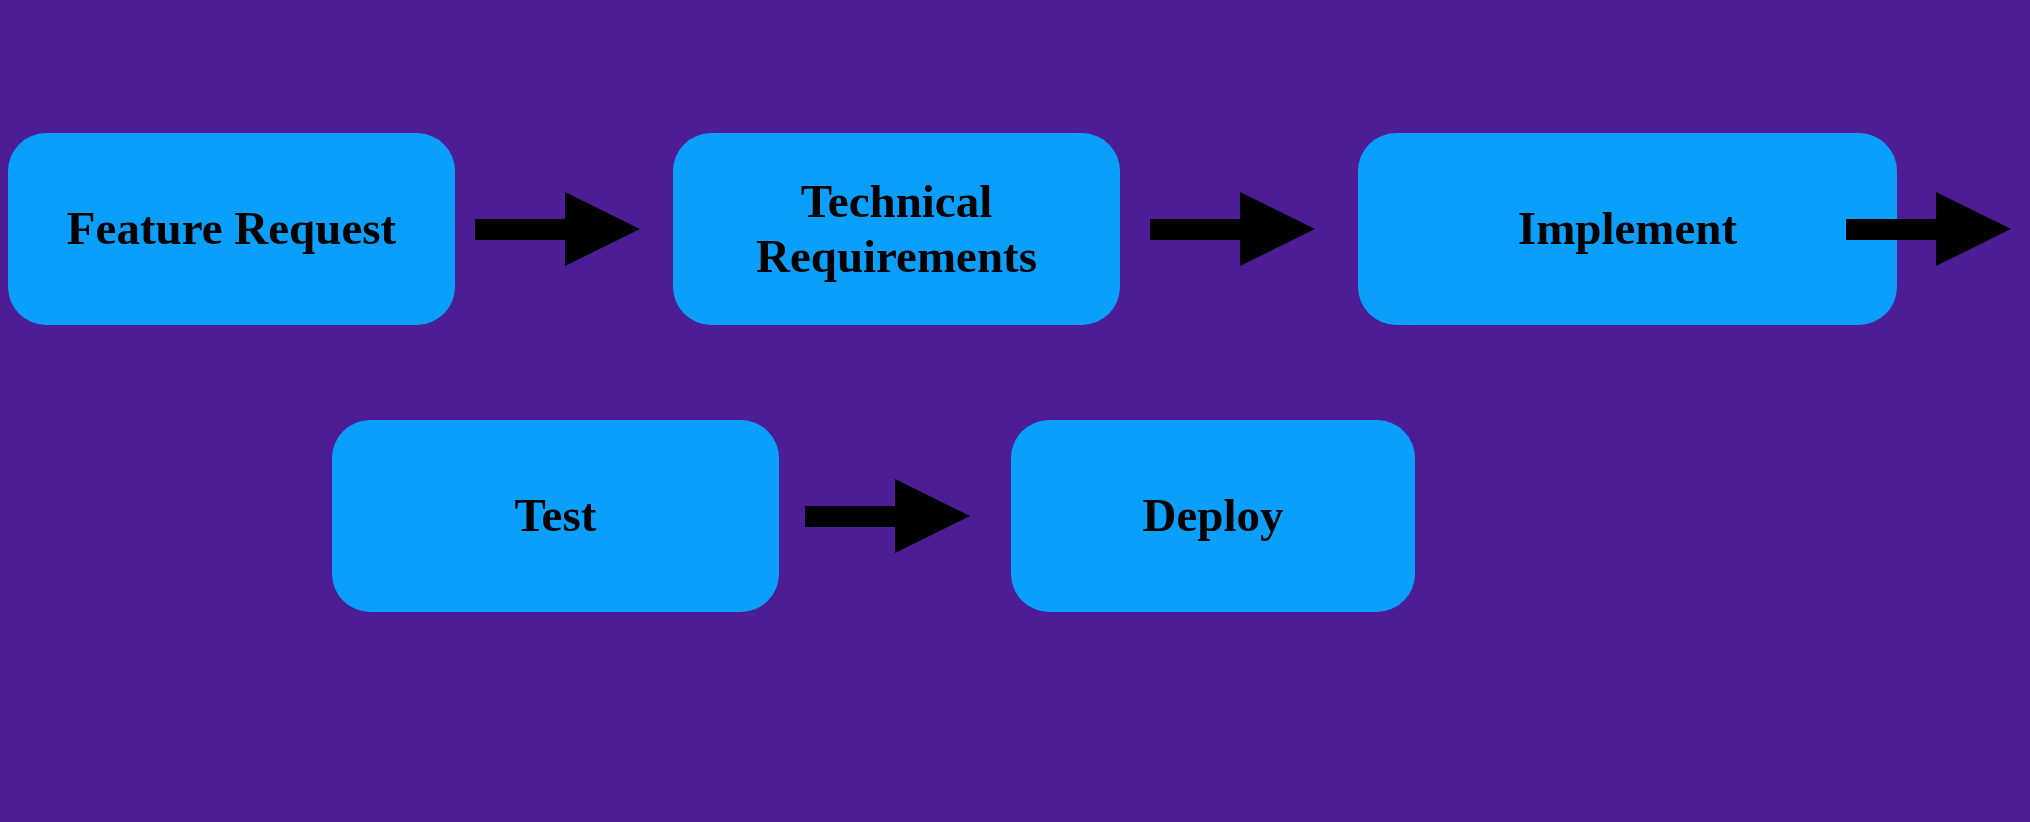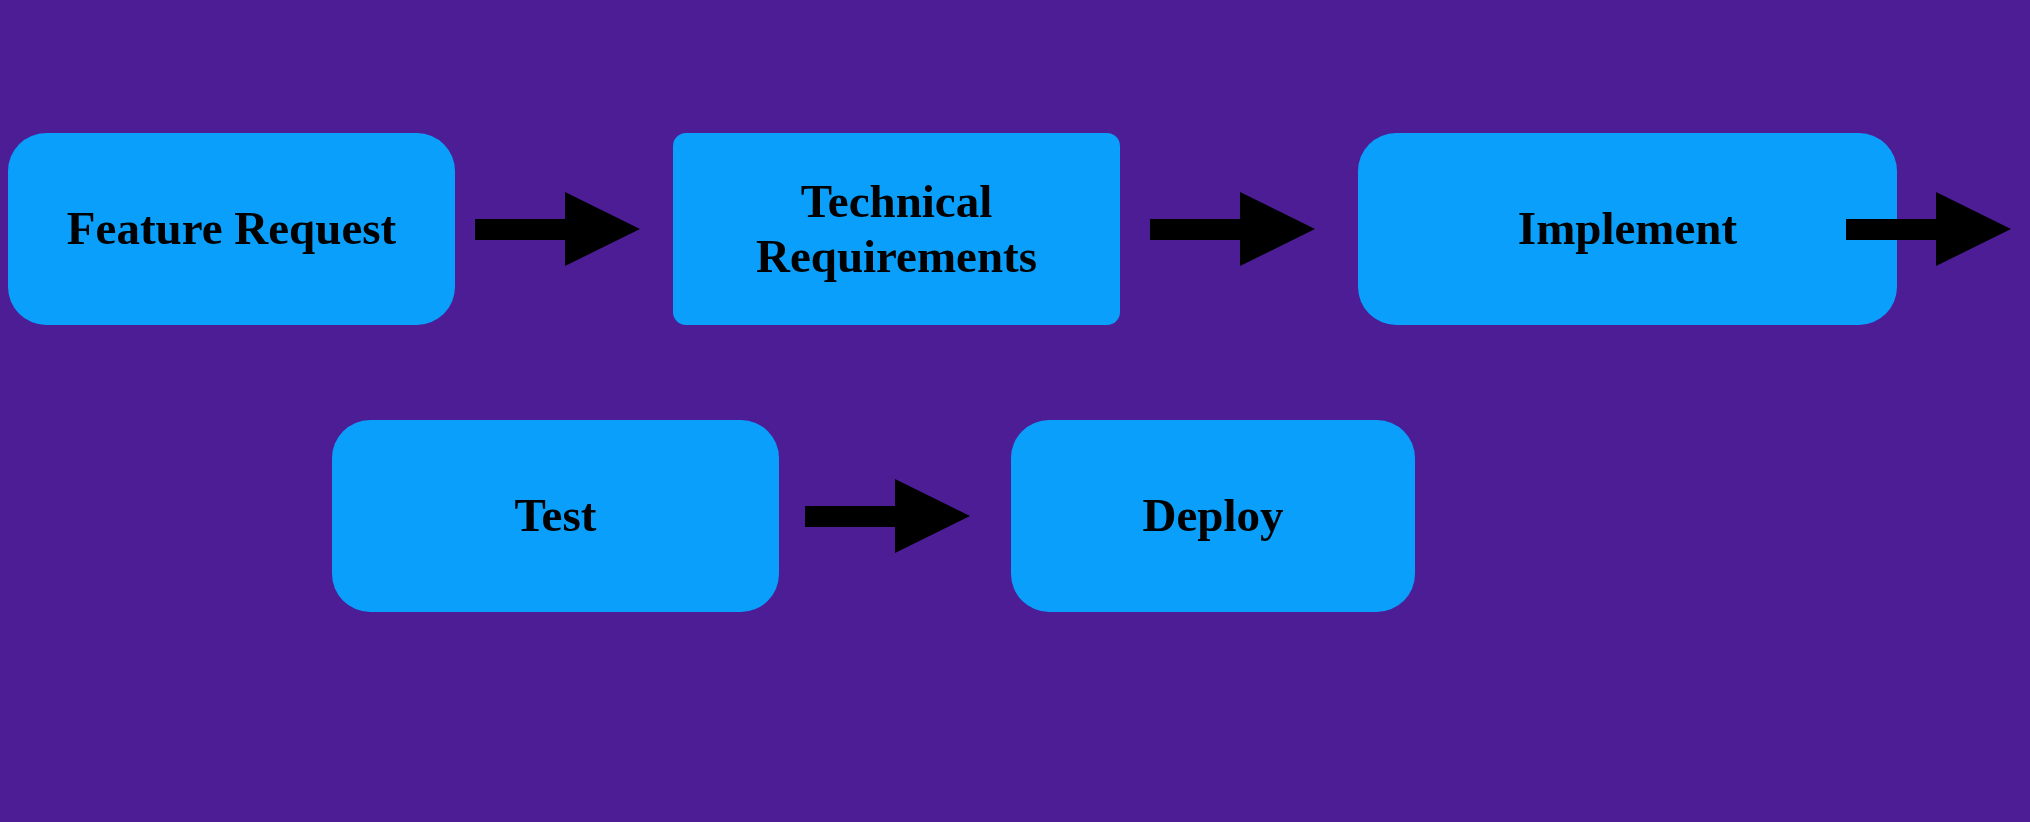--- a/index.html
+++ b/index.html
@@ -62,21 +62,21 @@
 
   <div class="node" style="left:8px; top:133px;">
     <span class="node-label">Feature Request</span>
   </div>
 
   <div class="arrow" style="left:475px; top:192px;">
     <div class="arrow-shaft"></div>
     <div class="arrow-head"></div>
   </div>
 
-  <div class="node" style="left:673px; top:133px;border-radius:13px;">
+  <div class="node" style="left:673px; top:133px;">
     <span class="node-label">Technical Requirements</span>
   </div>
 
   <div class="arrow" style="left:1150px; top:192px;">
     <div class="arrow-shaft"></div>
     <div class="arrow-head"></div>
   </div>
 
   <div class="node" style="left:1358px; top:133px; width:539px;">
     <span class="node-label">Implement</span>

